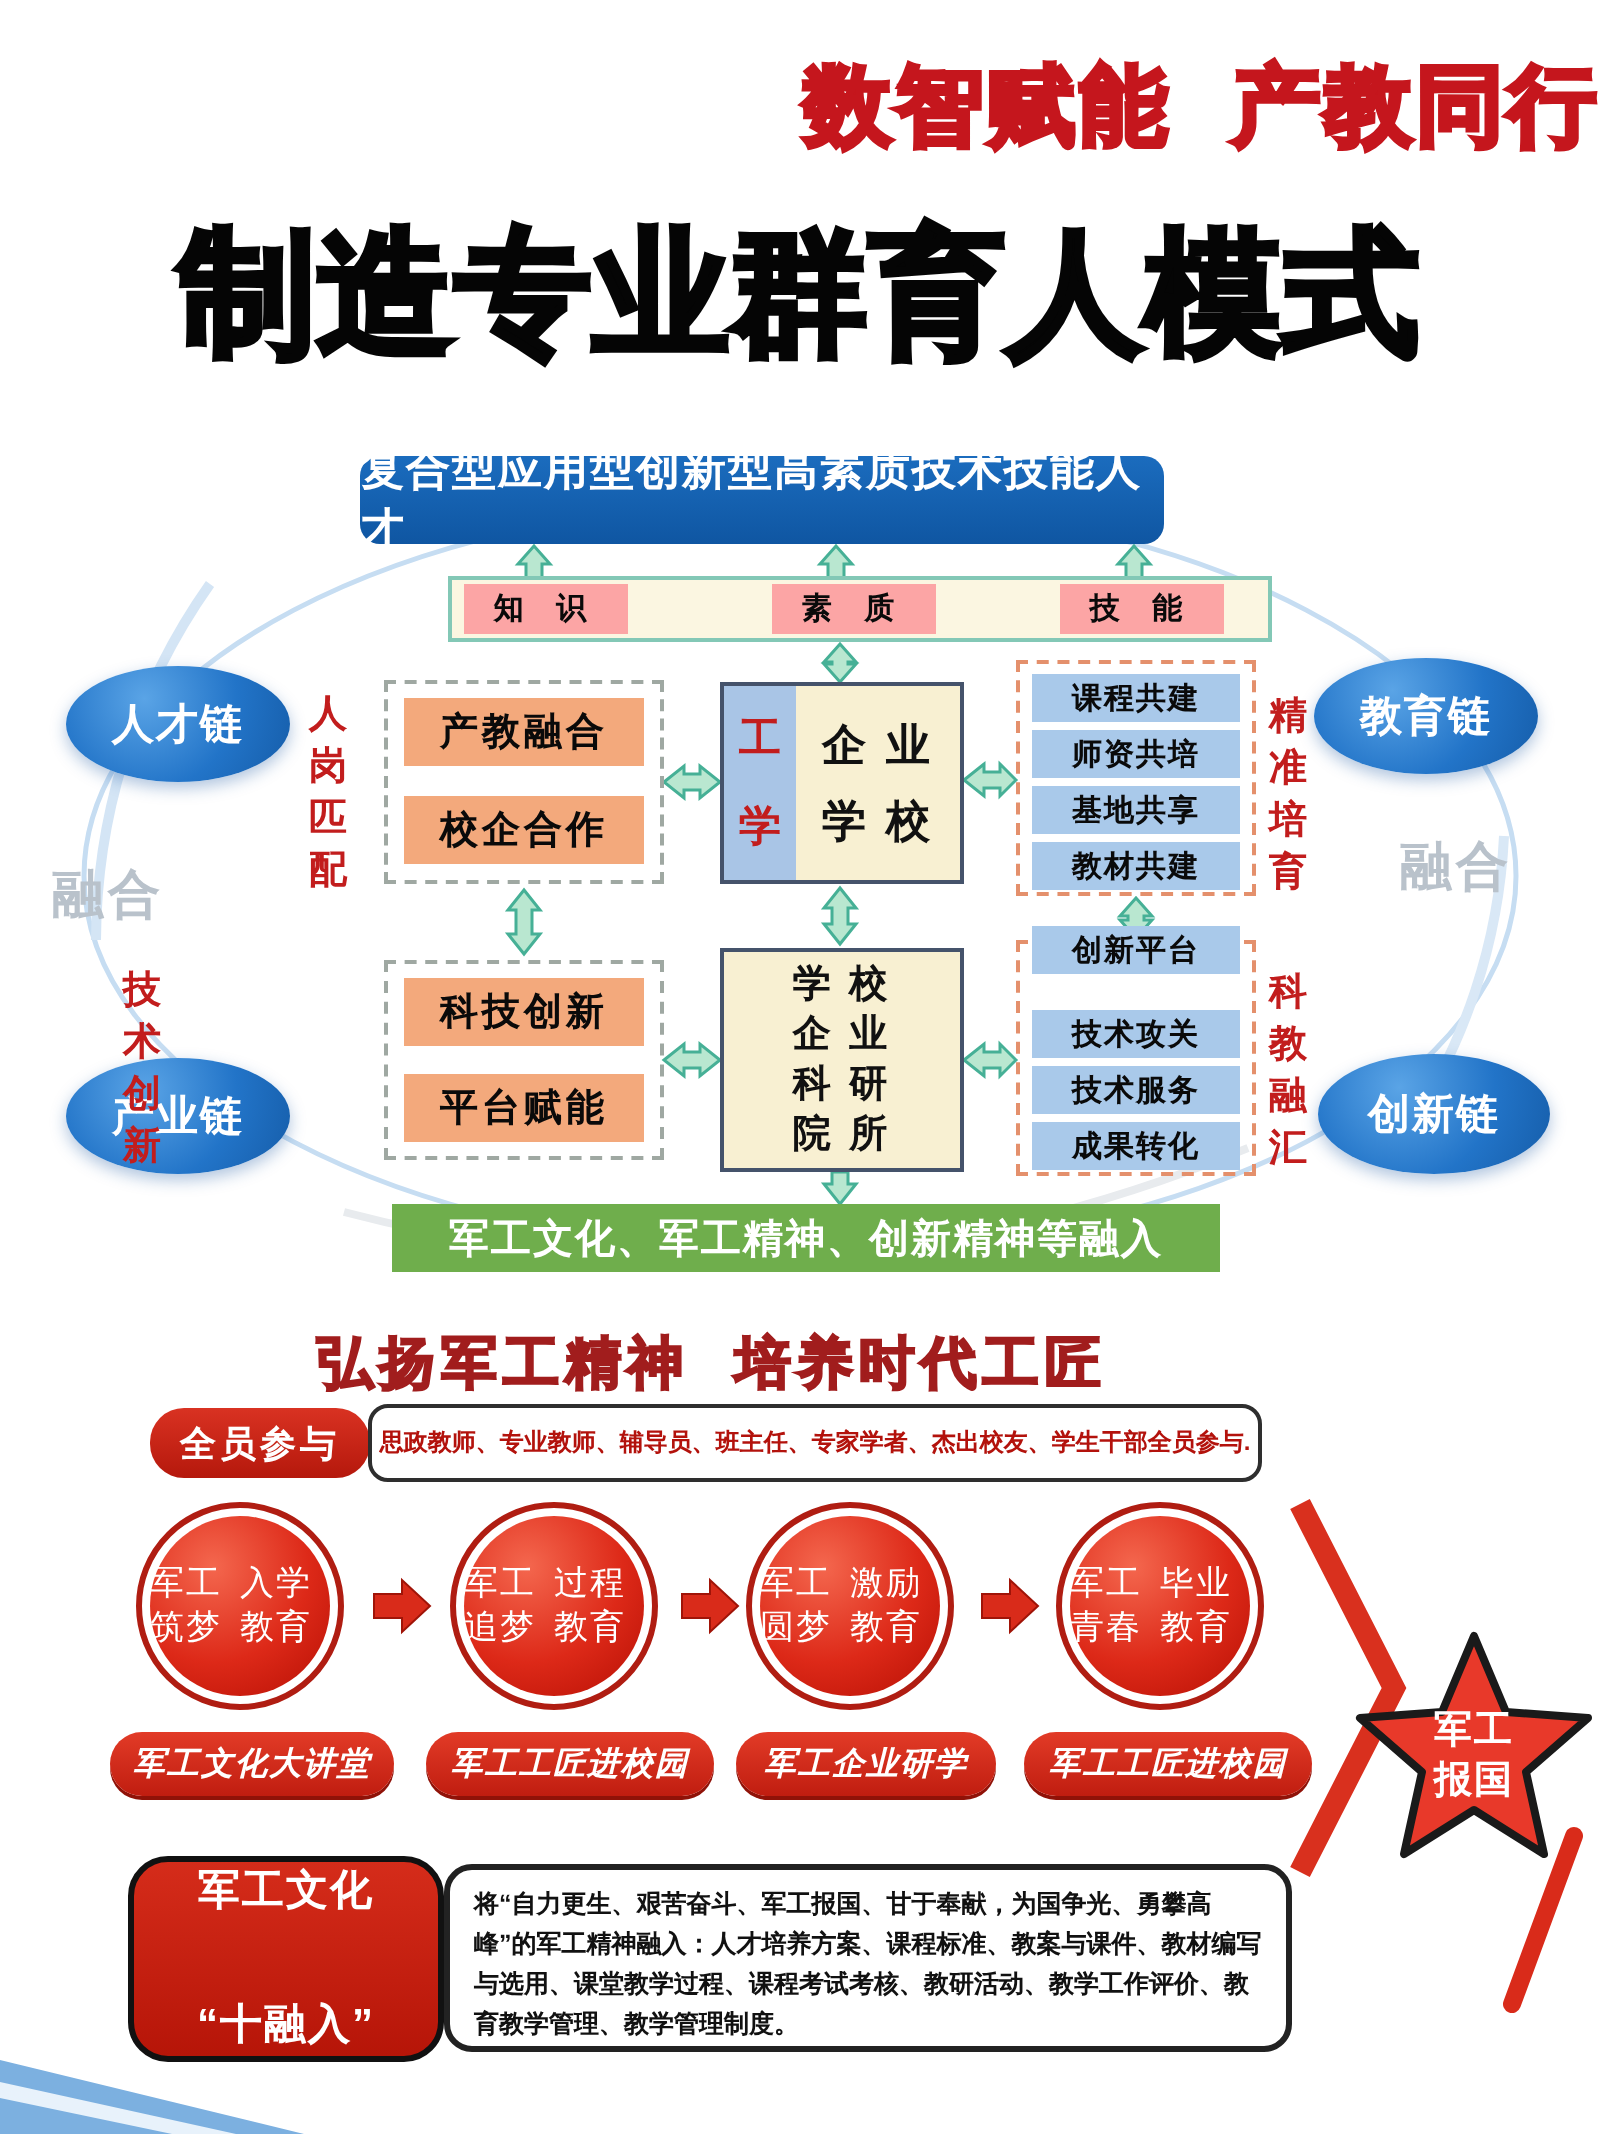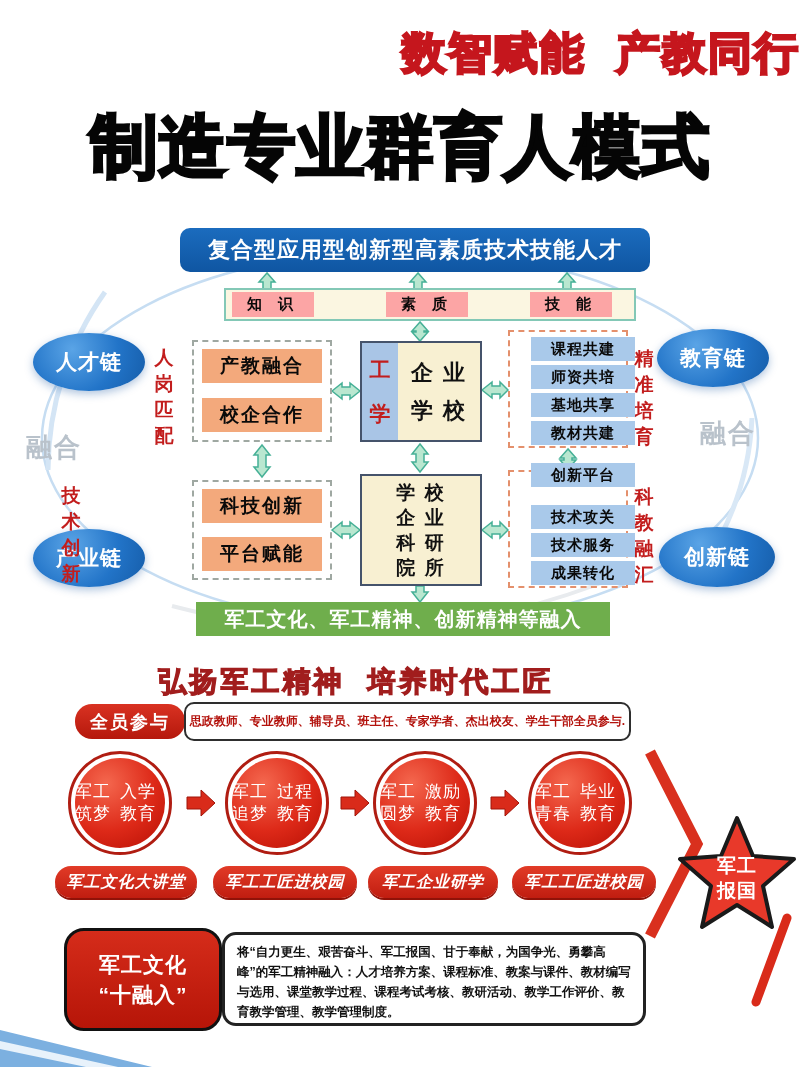--- a/index.html
+++ b/index.html
@@ -9,38 +9,38 @@
   }
   .abs{position:absolute;box-sizing:border-box;}
   
   .title1{top:24px;left:0;width:800px;text-align:right;font-size:44px;font-weight:900;
     color:#c5161d;letter-spacing:2px;word-spacing:16px;-webkit-text-stroke:2.5px #c5161d;}
   .title2{top:102px;left:0;width:800px;text-align:center;font-size:68px;font-weight:900;
     color:#050505;letter-spacing:1px;-webkit-text-stroke:3px #050505;}
   
   .svglayer{top:0;left:0;z-index:0;}
   .dg{z-index:1;}
-  .topbanner{left:180px;top:228px;width:470px;height:44px;border-radius:10px;
+  .topbanner{left:180px;top:228px;width:402px;height:44px;border-radius:10px;
     background:linear-gradient(#1b6cbe,#0f56a2);color:#fff;font-size:22px;font-weight:bold;
     display:flex;align-items:center;justify-content:center;letter-spacing:1px;}
   .strip{left:224px;top:288px;width:412px;height:33px;background:#fbf6e1;border:2px solid #83c8b6;}
   .stripbox{top:292px;height:25px;width:82px;background:#fca5a5;color:#0a0a0a;font-size:15px;
     font-weight:bold;display:flex;align-items:center;justify-content:center;letter-spacing:6px;}
   .chain{width:112px;height:58px;border-radius:50%;color:#fff;font-size:21px;font-weight:bold;
     display:flex;align-items:center;justify-content:center;letter-spacing:1px;
     background:radial-gradient(circle at 35% 28%,#5aa4e6 0%,#2274c8 55%,#155ca8 100%);
     box-shadow:0 3px 8px rgba(25,85,160,.35);}
   .vlabel{width:22px;font-size:19px;font-weight:bold;color:#c21d1d;word-break:break-all;
     line-height:26px;text-align:center;}
   .dashgray{border:2px dashed #9fa8a2;}
   .dashorange{border:2px dashed #e4906c;}
   .oitem{left:202px;width:120px;height:34px;background:#f3a97c;color:#0a0a0a;font-size:19px;
     font-weight:bold;display:flex;align-items:center;justify-content:center;letter-spacing:2px;}
   .bitem{left:516px;width:104px;height:24px;background:#a9c9ea;color:#0a0a0a;font-size:15px;
-    font-weight:bold;display:flex;align-items:center;justify-content:center;letter-spacing:1px;margin-left:15px;}
+    font-weight:bold;display:flex;align-items:center;justify-content:center;letter-spacing:1px;}
   .cbox{width:122px;border:2px solid #45536b;display:flex;background:#f8f0d2;}
   .cside{width:36px;background:#a9c5e6;display:flex;align-items:center;justify-content:center;}
   .csideTxt{width:1em;word-break:break-all;font-size:21px;font-weight:bold;color:#c21d1d;text-align:center;}
   .cmain{flex:1;display:flex;flex-direction:column;align-items:center;justify-content:center;
     color:#111;font-weight:bold;}
   .cline-top{font-size:22px;line-height:38px;letter-spacing:2px;}
   .cline-bot{font-size:19px;line-height:25px;letter-spacing:2px;}
   .greenbanner{left:196px;top:602px;width:414px;height:34px;background:#6fae4c;color:#fff;
     font-size:20px;font-weight:bold;display:flex;align-items:center;justify-content:center;letter-spacing:1px;}
   .fuse{font-size:26px;font-weight:bold;color:#b9c2cb;letter-spacing:2px;}
@@ -59,21 +59,21 @@
     align-items:center;justify-content:center;color:#fff;font-weight:normal;font-size:17px;line-height:22px;
     background:radial-gradient(circle at 35% 28%,#f4674e 0%,#dd2918 55%,#b60f04 100%);letter-spacing:1px;}
   .act{top:866px;height:32px;border-radius:16px;background:linear-gradient(#e23b27,#c01d10);
     box-shadow:0 2px 0 #901208;color:#fff;font-weight:bold;font-size:16px;display:flex;
     align-items:center;justify-content:center;letter-spacing:1px;font-style:italic;}
   .startxt{left:702px;top:853px;width:70px;text-align:center;color:#fff;font-size:19px;
     font-weight:bold;line-height:25px;z-index:2;letter-spacing:1px;}
   
   .redbox{left:64px;top:928px;width:158px;height:103px;background:linear-gradient(#d52c1a,#b61508);
     border:3px solid #111;border-radius:20px;display:flex;flex-direction:column;align-items:center;
-    justify-content:center;color:#fff;font-size:21px;font-weight:bold;line-height:30px;letter-spacing:1px;}
+    justify-content:space-between;color:#fff;font-size:21px;font-weight:bold;line-height:30px;letter-spacing:1px;}
   .whitebox{left:222px;top:932px;width:424px;height:94px;background:#fff;border:3px solid #222;
     border-radius:14px;padding:7px 12px;color:#111;font-size:12.5px;font-weight:bold;line-height:20px;
     text-align:left;}
 </style>
 </head>
 <body>
 
 <svg class="abs svglayer" width="800" height="1067" viewBox="0 0 800 1067">
 
   <ellipse cx="400" cy="438" rx="358" ry="188" fill="none" stroke="#c6ddf2" stroke-width="2.5"></ellipse>

